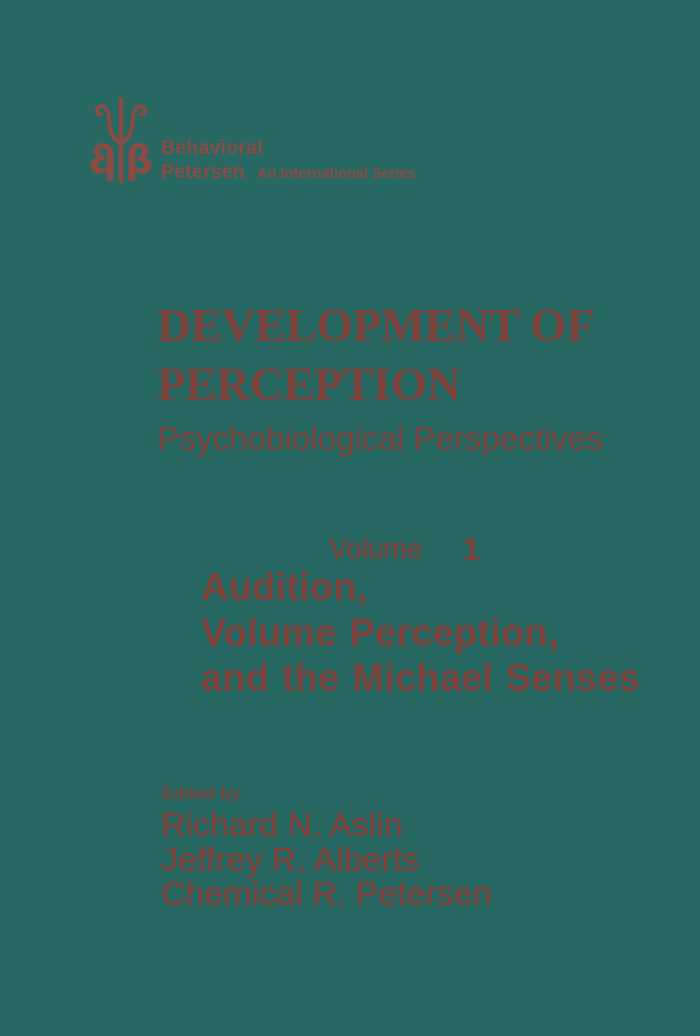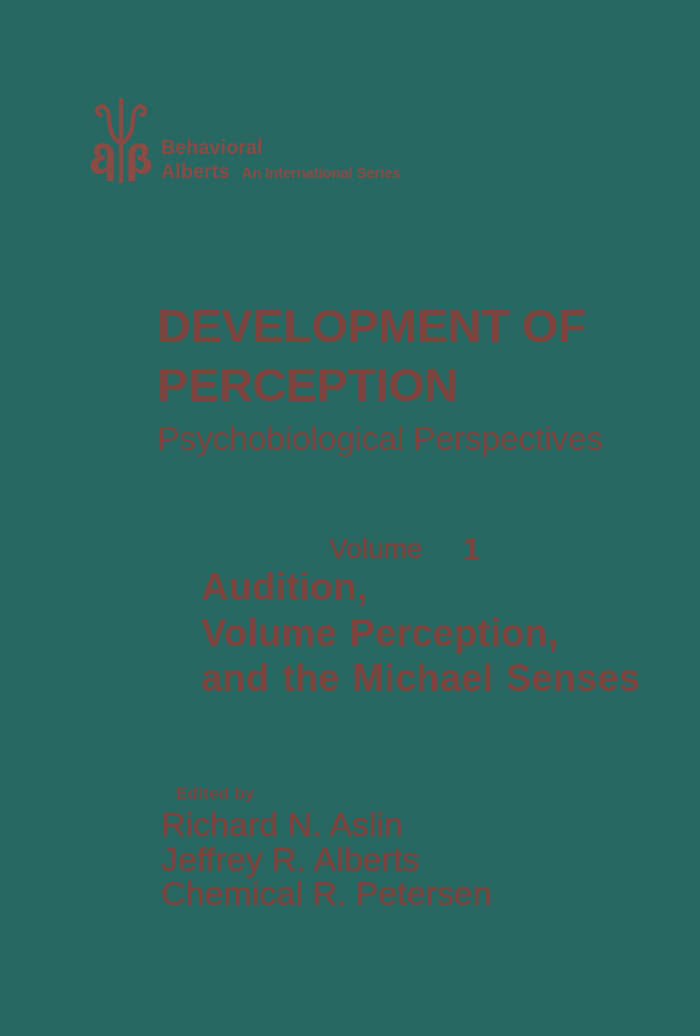--- a/index.html
+++ b/index.html
@@ -43,20 +43,21 @@
 
   
   .main-title {
     left: 157px;
     top: 296px;
     font-size: 47px;
     line-height: 59px;
     font-weight: 700;
     letter-spacing: -0.5px;
     white-space: nowrap;
+    font-family: Liberation Serif, serif;
   }
   .subtitle {
     left: 157px;
     top: 419px;
     font-size: 34px;
     font-weight: 400;
     letter-spacing: -0.4px;
     white-space: nowrap;
   }
 
@@ -83,21 +84,21 @@
     line-height: 45.5px;
     font-weight: 700;
     letter-spacing: 0.2px;
     word-spacing: 2px;
     white-space: nowrap;
     margin-left: 40px;
   }
 
   
   .edited-by {
-    left: 176px;
+    left: 162px;
     top: 784px;
     font-size: 16.5px;
     font-weight: 700;
     letter-spacing: 0.5px;
   }
   .editor-names {
     left: 161px;
     top: 807px;
     font-size: 34px;
     line-height: 34.5px;
@@ -119,21 +120,21 @@
       <line x1="32" y1="2" x2="32" y2="88" stroke-width="4.6" stroke-linecap="butt"></line>
       <path d="M32,48 C39,44 44,36 44,24 C44,13 50,8 54.5,11.5 C57.5,14 56.5,19 52.5,19" stroke-width="4.2"></path>
       <path d="M32,48 C25,44 20,36 20,24 C20,13 14,8 9.5,11.5 C6.5,14 7.5,19 11.5,19" stroke-width="4.2"></path>
     </g>
     <text x="36" y="78" font-family="DejaVu Sans, sans-serif" font-size="40" font-weight="bold" fill="var(--color-logo, #8A4B45)">β</text>
     <text x="0" y="78" transform="translate(28 0) scale(-1 1)" font-family="DejaVu Sans, sans-serif" font-size="40" font-weight="bold" fill="var(--color-logo, #8A4B45)">β</text>
   </svg>
 
   <div class="abs series-text">
     <div>Behavioral</div>
-    <div><span>Alberts</span><span class="series-sub">An International Series</span></div>
+    <div><span>Petersen</span><span class="series-sub">An International Series</span></div>
   </div>
 
   <div class="abs main-title">
     <div>DEVELOPMENT OF</div>
     <div>PERCEPTION</div>
   </div>
 
   <div class="abs subtitle">Psychobiological Perspectives</div>
 
   <div class="abs volume-line">

